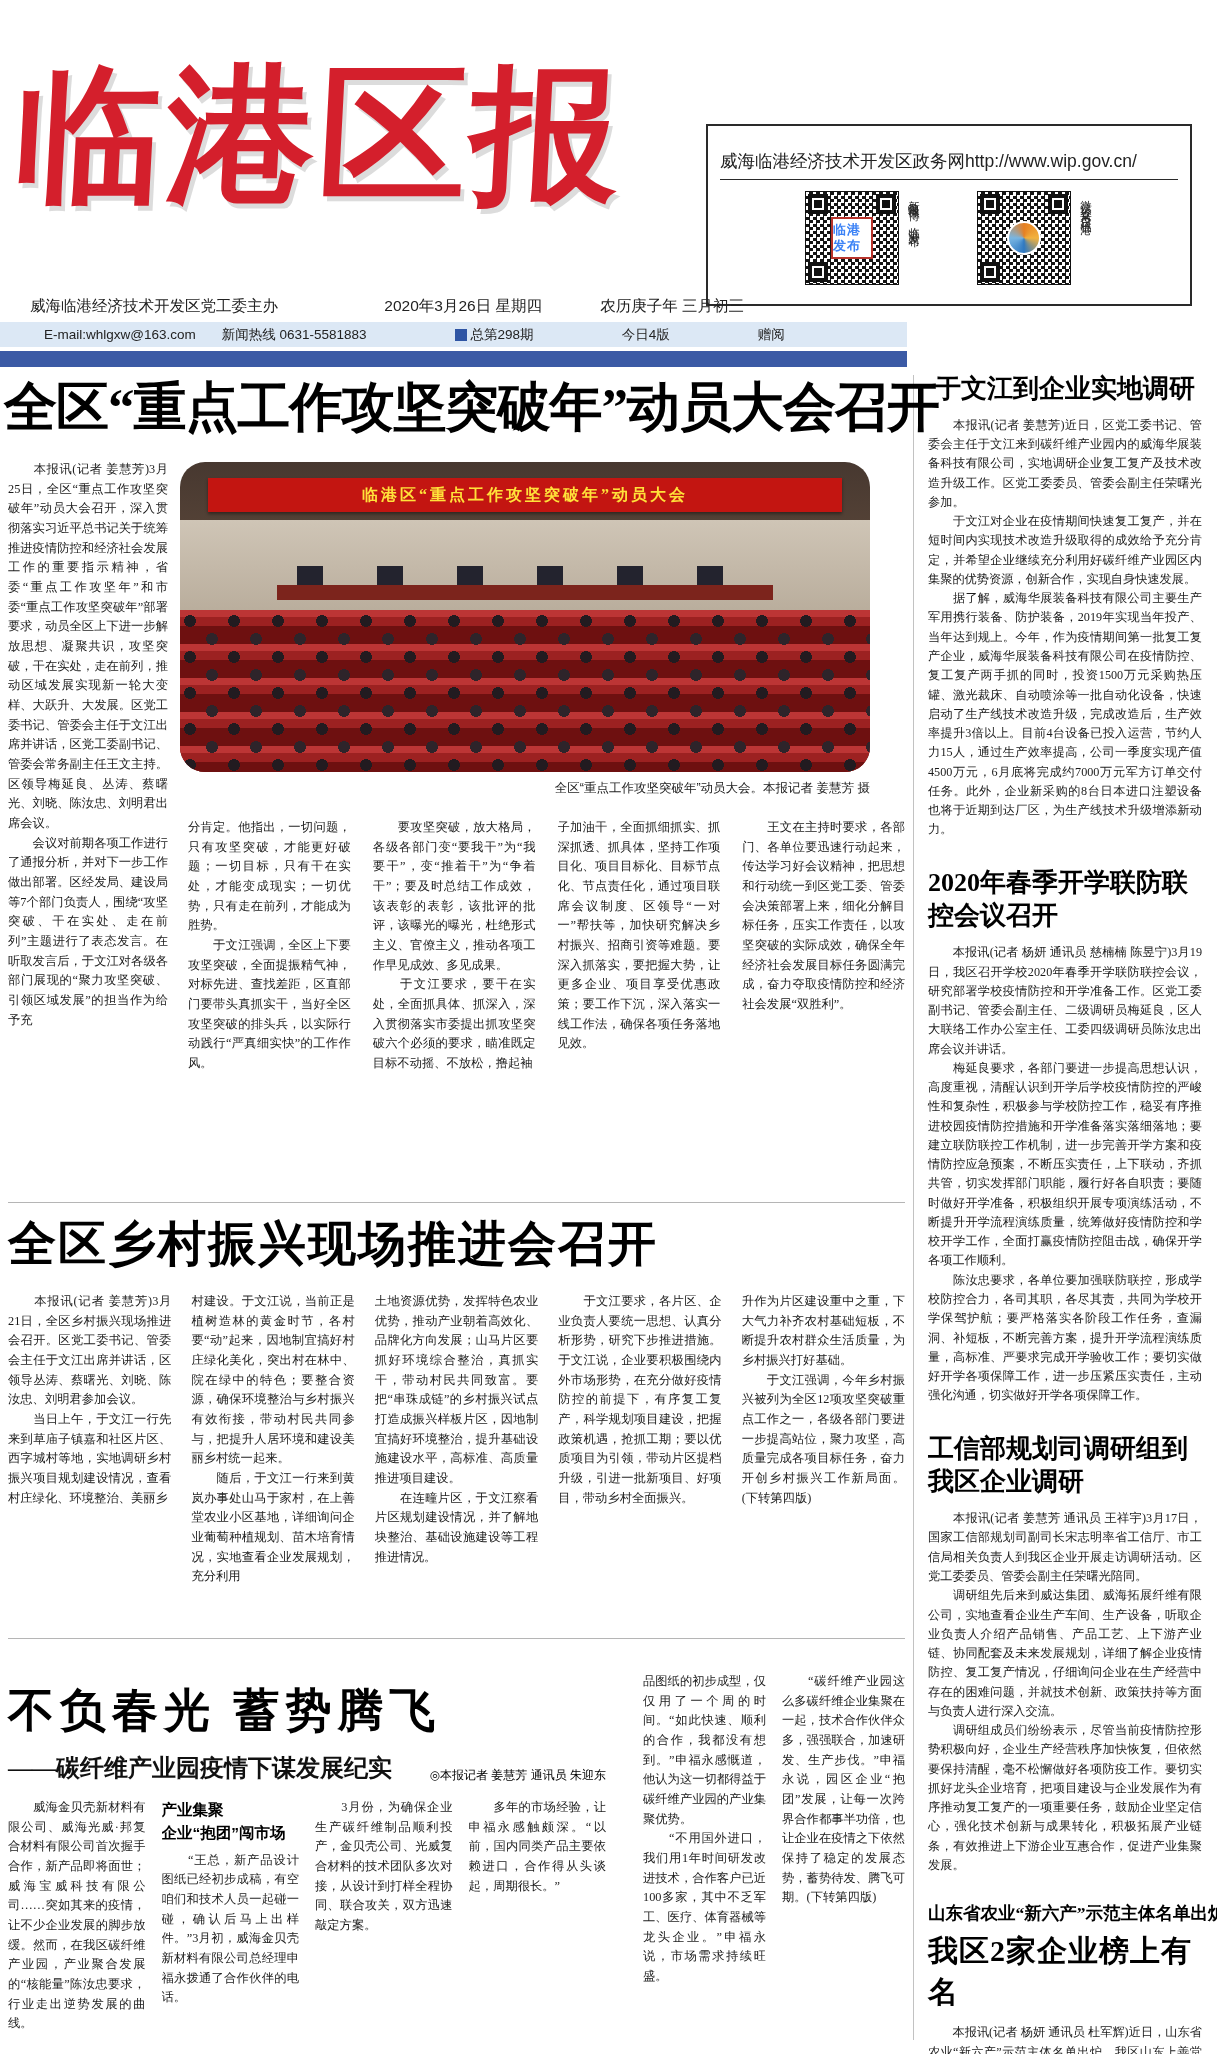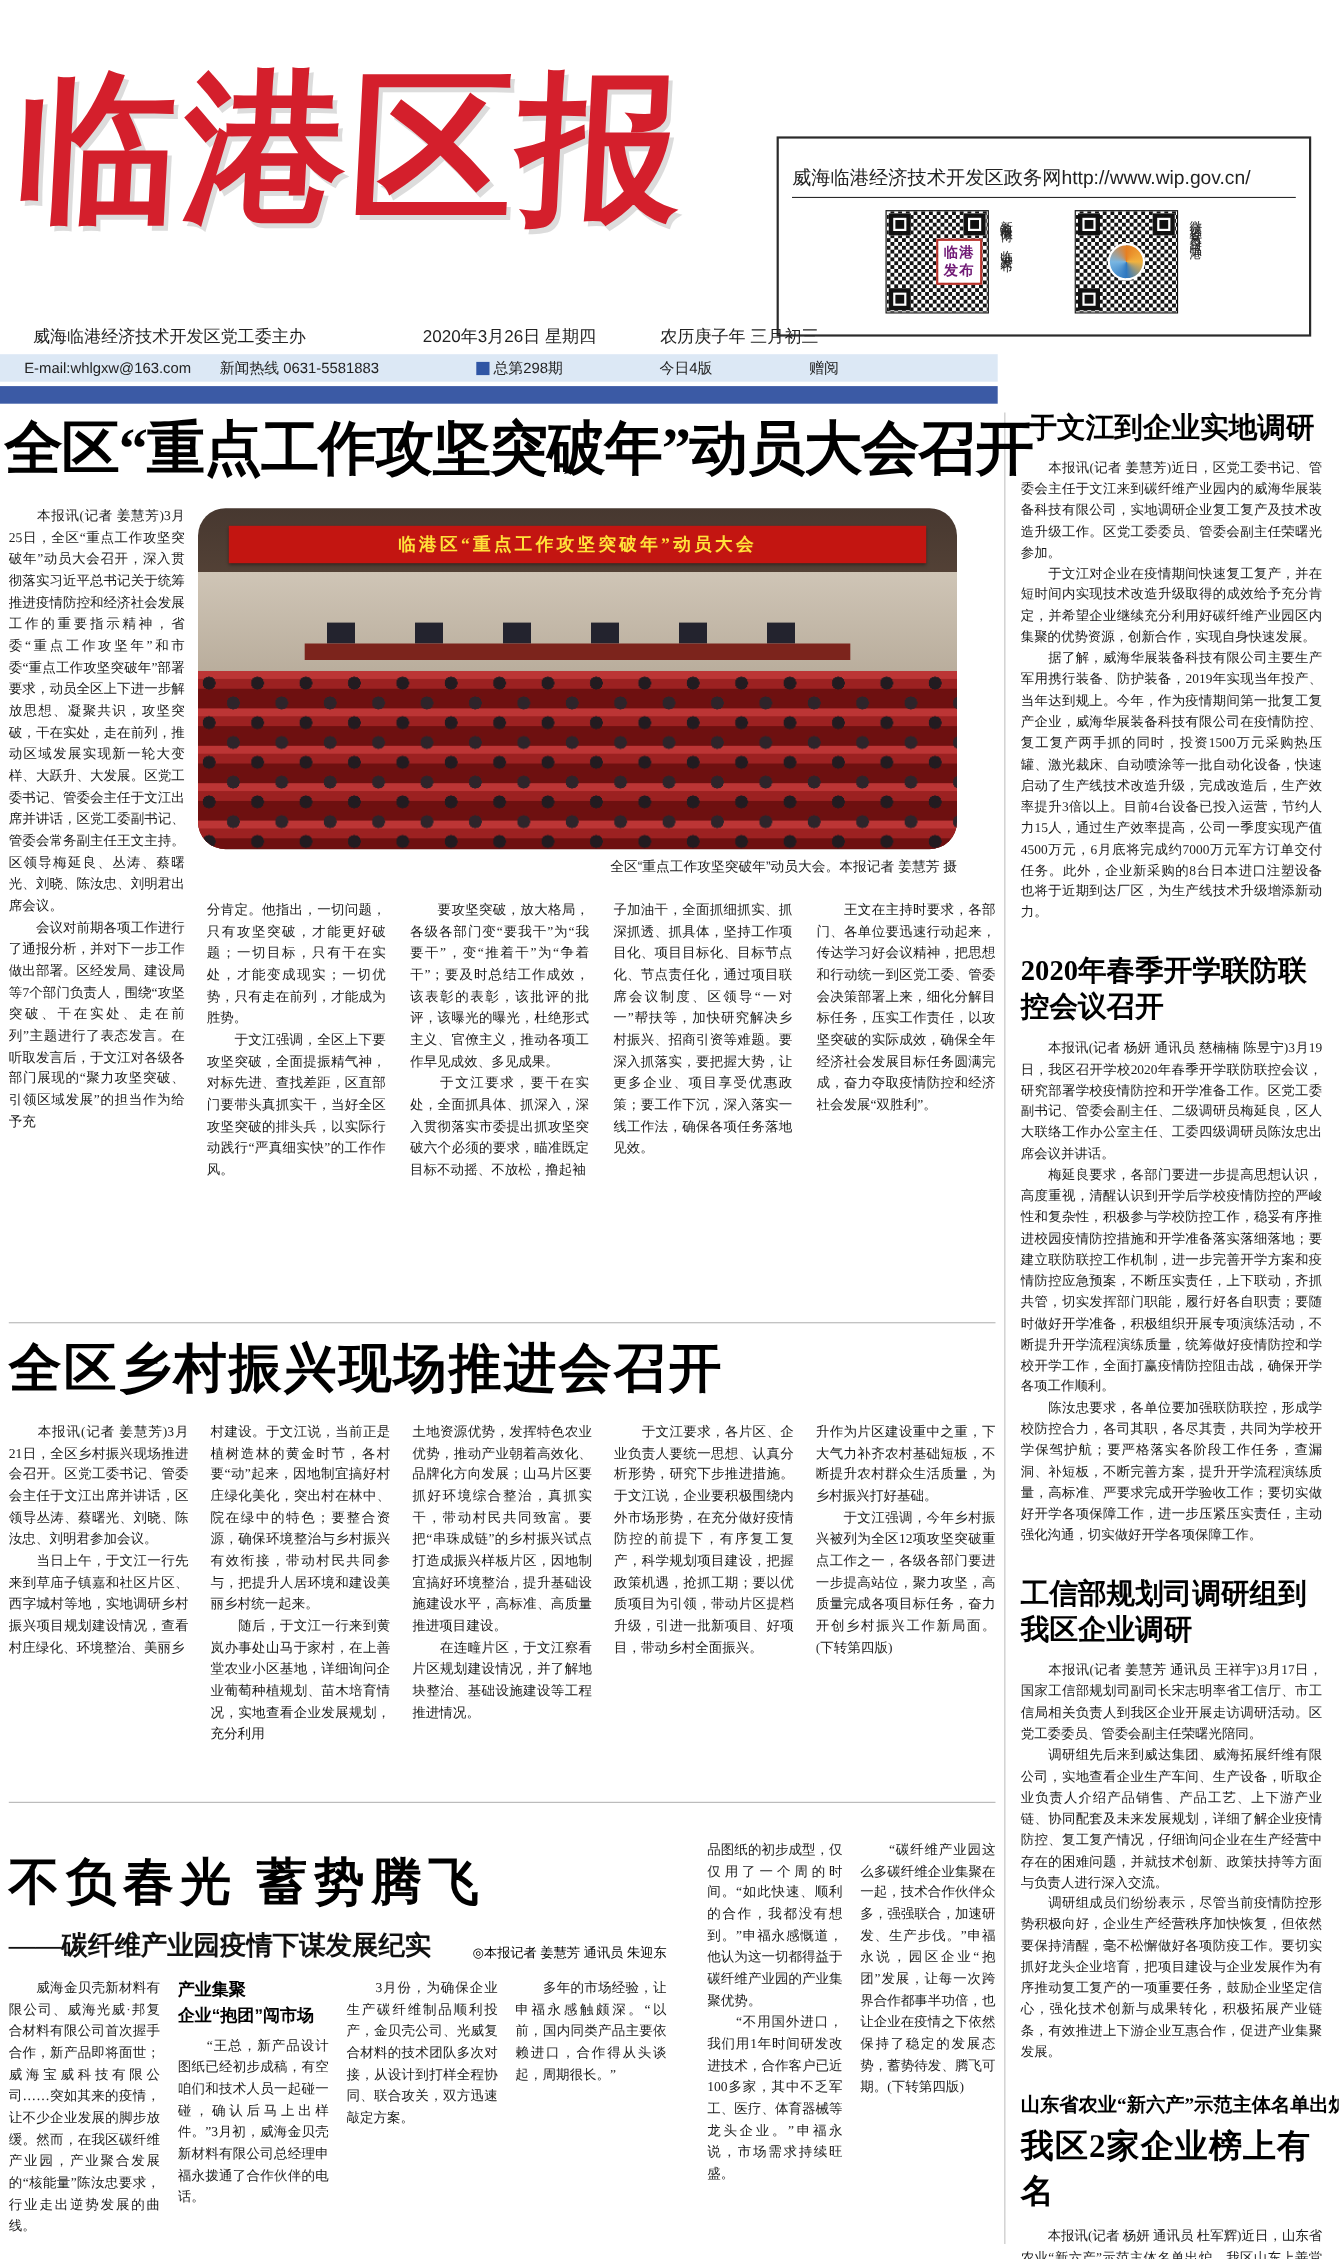--- a/index.html
+++ b/index.html
@@ -17,34 +17,34 @@
     padding-bottom:6px;white-space:nowrap;}
   .qr-row{display:flex;justify-content:center;gap:56px;margin-top:11px;}
   .qr-group{display:flex;gap:7px;}
   .qr{position:relative;width:94px;height:94px;border:1px solid #111;box-sizing:border-box;
     background-image:repeating-conic-gradient(#141414 0% 25%,#fff 0% 50%);
     background-size:7px 7px;}
   .finder{position:absolute;width:12px;height:12px;border:4px solid #111;background:#fff;}
   .finder::after{content:"";position:absolute;left:2px;top:2px;width:8px;height:8px;background:#111;}
   .f-tl{left:2px;top:2px}.f-tr{right:2px;top:2px}.f-bl{left:2px;bottom:2px}
   .qr-seal{position:absolute;left:50%;top:50%;transform:translate(-50%,-50%);
-    width:38px;height:38px;background:#fff;border:2px solid #b8342c;color:#701a75;
+    width:38px;height:38px;background:#fff;border:2px solid #b8342c;color:#3b82f6;
     font-weight:bold;font-size:13px;line-height:1.25;display:flex;align-items:center;
-    justify-content:center;text-align:center;letter-spacing:1px;margin-left:20px;}
+    justify-content:center;letter-spacing:1px;}
   .wx-logo{position:absolute;left:50%;top:50%;transform:translate(-50%,-50%);
     width:30px;height:30px;border-radius:50%;border:2px solid #fff;
     background:conic-gradient(#e67f22,#f2b23e,#2e78c1,#79b6e2,#e67f22);}
   .qr-label{writing-mode:vertical-rl;font-size:11.5px;letter-spacing:3px;color:#222;}
   
   #info1{position:absolute;left:30px;top:296px;width:1080px;font-size:15.5px;color:#222;
     font-family:"Liberation Sans","DejaVu Sans",sans-serif;white-space:nowrap;}
   #info1 .sp1{margin-left:102px}#info1 .sp2{margin-left:54px}
   #info2{position:absolute;left:0;top:322px;width:907px;height:25px;background:#dce8f5;
     display:flex;align-items:center;font-size:13.5px;color:#222;
-    font-family:"Liberation Sans","DejaVu Sans",sans-serif;padding-left:22px;box-sizing:border-box;}
+    font-family:"Liberation Sans","DejaVu Sans",sans-serif;padding-left:44px;box-sizing:border-box;}
   #info2 .g{margin-left:26px;display:flex;align-items:center;}
   #info2 .g.big{margin-left:88px}
   .issue-sq{display:inline-block;width:12px;height:12px;background:#2f55a4;margin-right:4px;}
   #blue-band{position:absolute;left:0;top:351px;width:907px;height:16px;background:#3b5aa5;}
   
   #v-divider{position:absolute;left:913px;top:375px;width:1px;height:1665px;background:#c2c2c2;}
   .hrule{position:absolute;left:8px;width:897px;height:1px;background:#b5b5b5;}
   
   #lead-headline{position:absolute;left:4px;top:372px;width:901px;text-align:center;
     font-size:53px;font-weight:bold;letter-spacing:-1px;color:#000;white-space:nowrap;}

